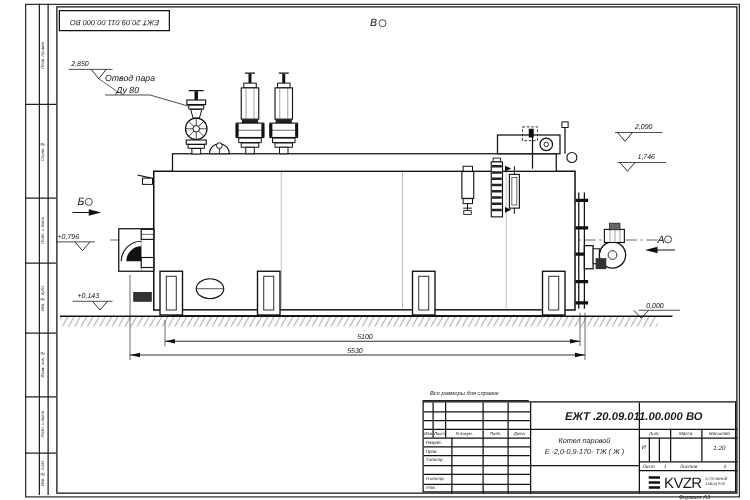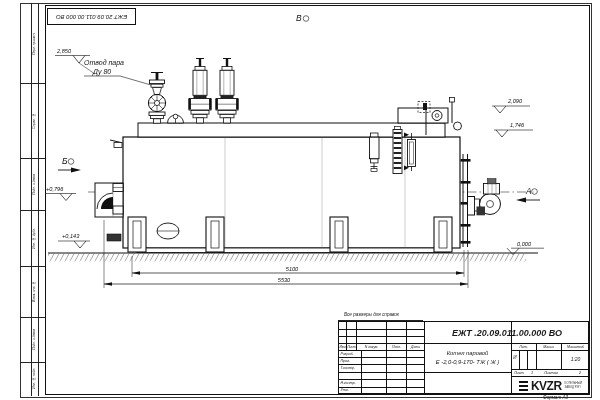--- a/index.html
+++ b/index.html
@@ -338,21 +338,21 @@
     <div class="abs gost" style="left:192px;top:48.5px;font-size:3.8px;">1</div>
     <div class="abs gost" style="left:205px;top:48.5px;font-size:3.8px;">Листов</div>
     <div class="abs gost" style="left:240px;top:48.5px;font-size:3.8px;">2</div>
 
     <div class="abs" style="left:172px;top:54px;width:79px;height:19px;display:flex;align-items:center;justify-content:center;gap:3px;">
       <div style="width:9px;height:10px;display:flex;flex-direction:column;justify-content:space-between;">
         <div style="height:2px;background:#111;"></div>
         <div style="height:2px;background:#111;"></div>
         <div style="height:2px;background:#111;"></div>
       </div>
-      <div style="font-size:12px;font-weight:bold;letter-spacing:-0.5px;">KVZR</div>
+      <div style="font-size:12px;font-weight:normal;letter-spacing:-0.5px;">KVZR</div>
       <div style="display:flex;flex-direction:column;line-height:1.2;">
         <div style="font-size:2.8px;color:#333;">КОТЕЛЬНЫЙ</div>
         <div style="font-size:2.8px;color:#333;">ЗАВОД РЭП</div>
       </div>
     </div>
   </div>
 
   <div class="abs gost" style="left:543px;top:394.5px;font-size:4.6px;">Формат А3</div>
 
 </div>

